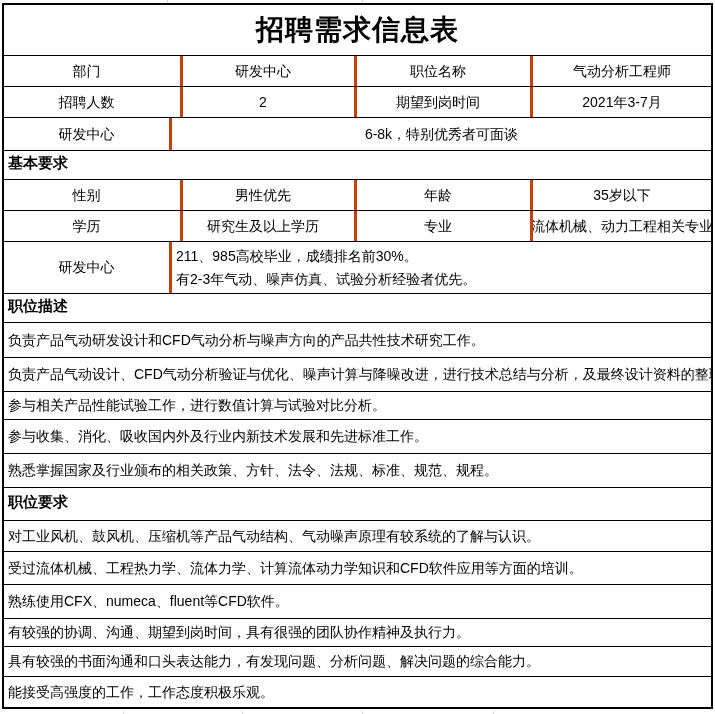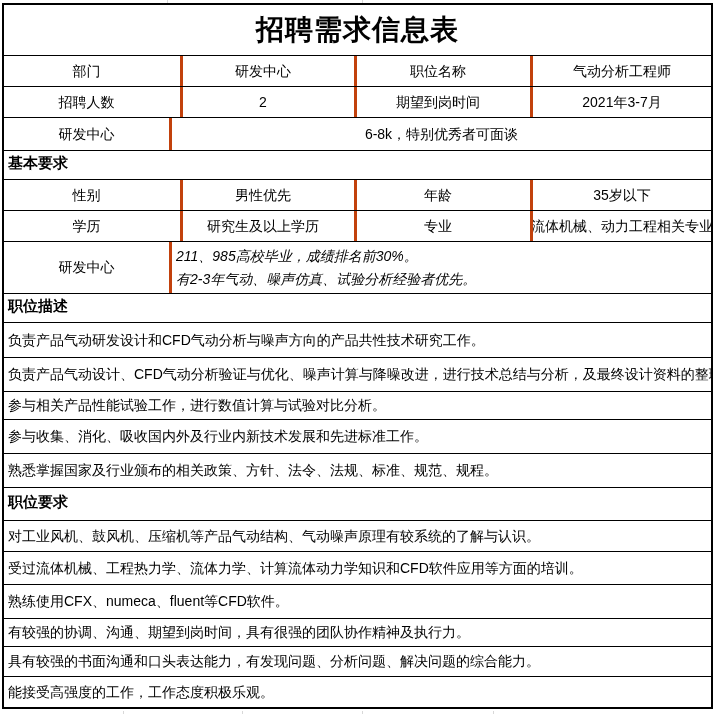--- a/index.html
+++ b/index.html
@@ -43,21 +43,21 @@
   }
   .section-cell {
     width:100%;
     font-weight:bold; font-size:15px;font-family:Liberation Mono, monospace;
   }
   .full-cell { width:100%; }
 
   .supplement-content {
     flex-direction:column; align-items:flex-start; justify-content:center;
   }
-  .supplement-content span { display:block; line-height:23px;font-style:italic; }
+  .supplement-content span { display:block; line-height:23px; }
 </style>
 </head>
 <body>
 
 <div class="strip strip-top">
   <div class="gl" style="left:167px"></div>
   <div class="gl" style="left:362px"></div>
 </div>
 
 <div class="sheet">

